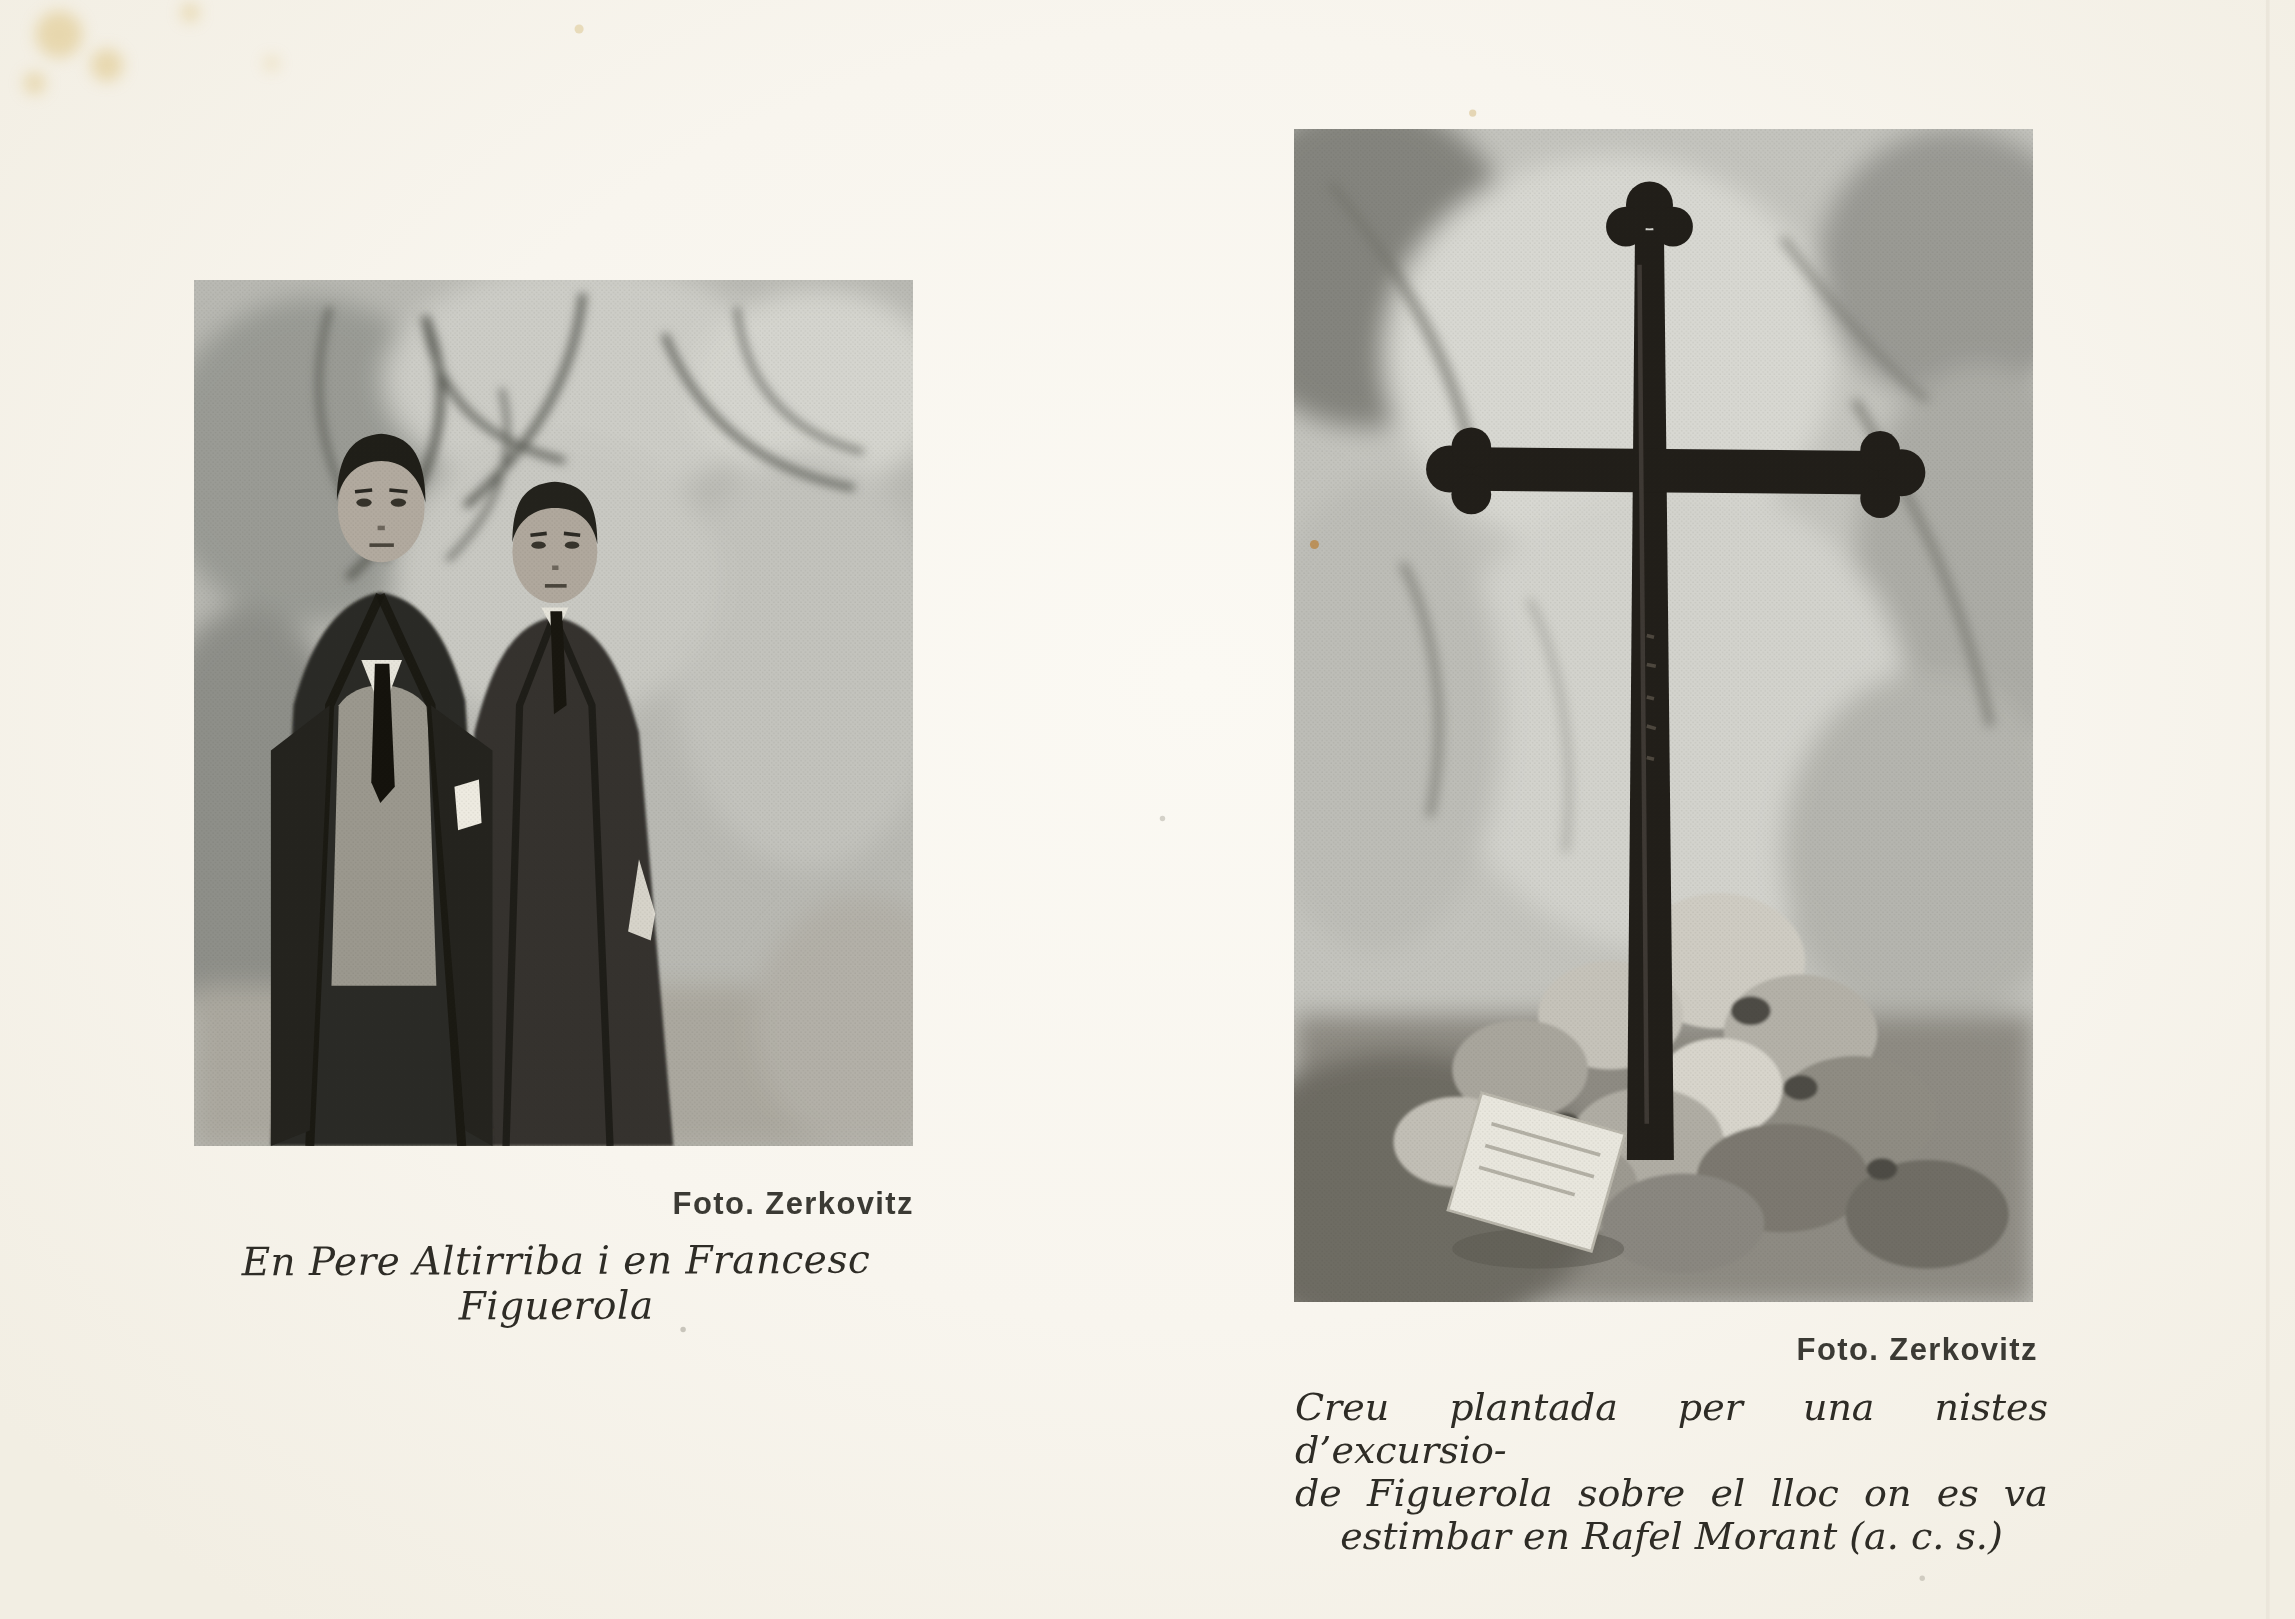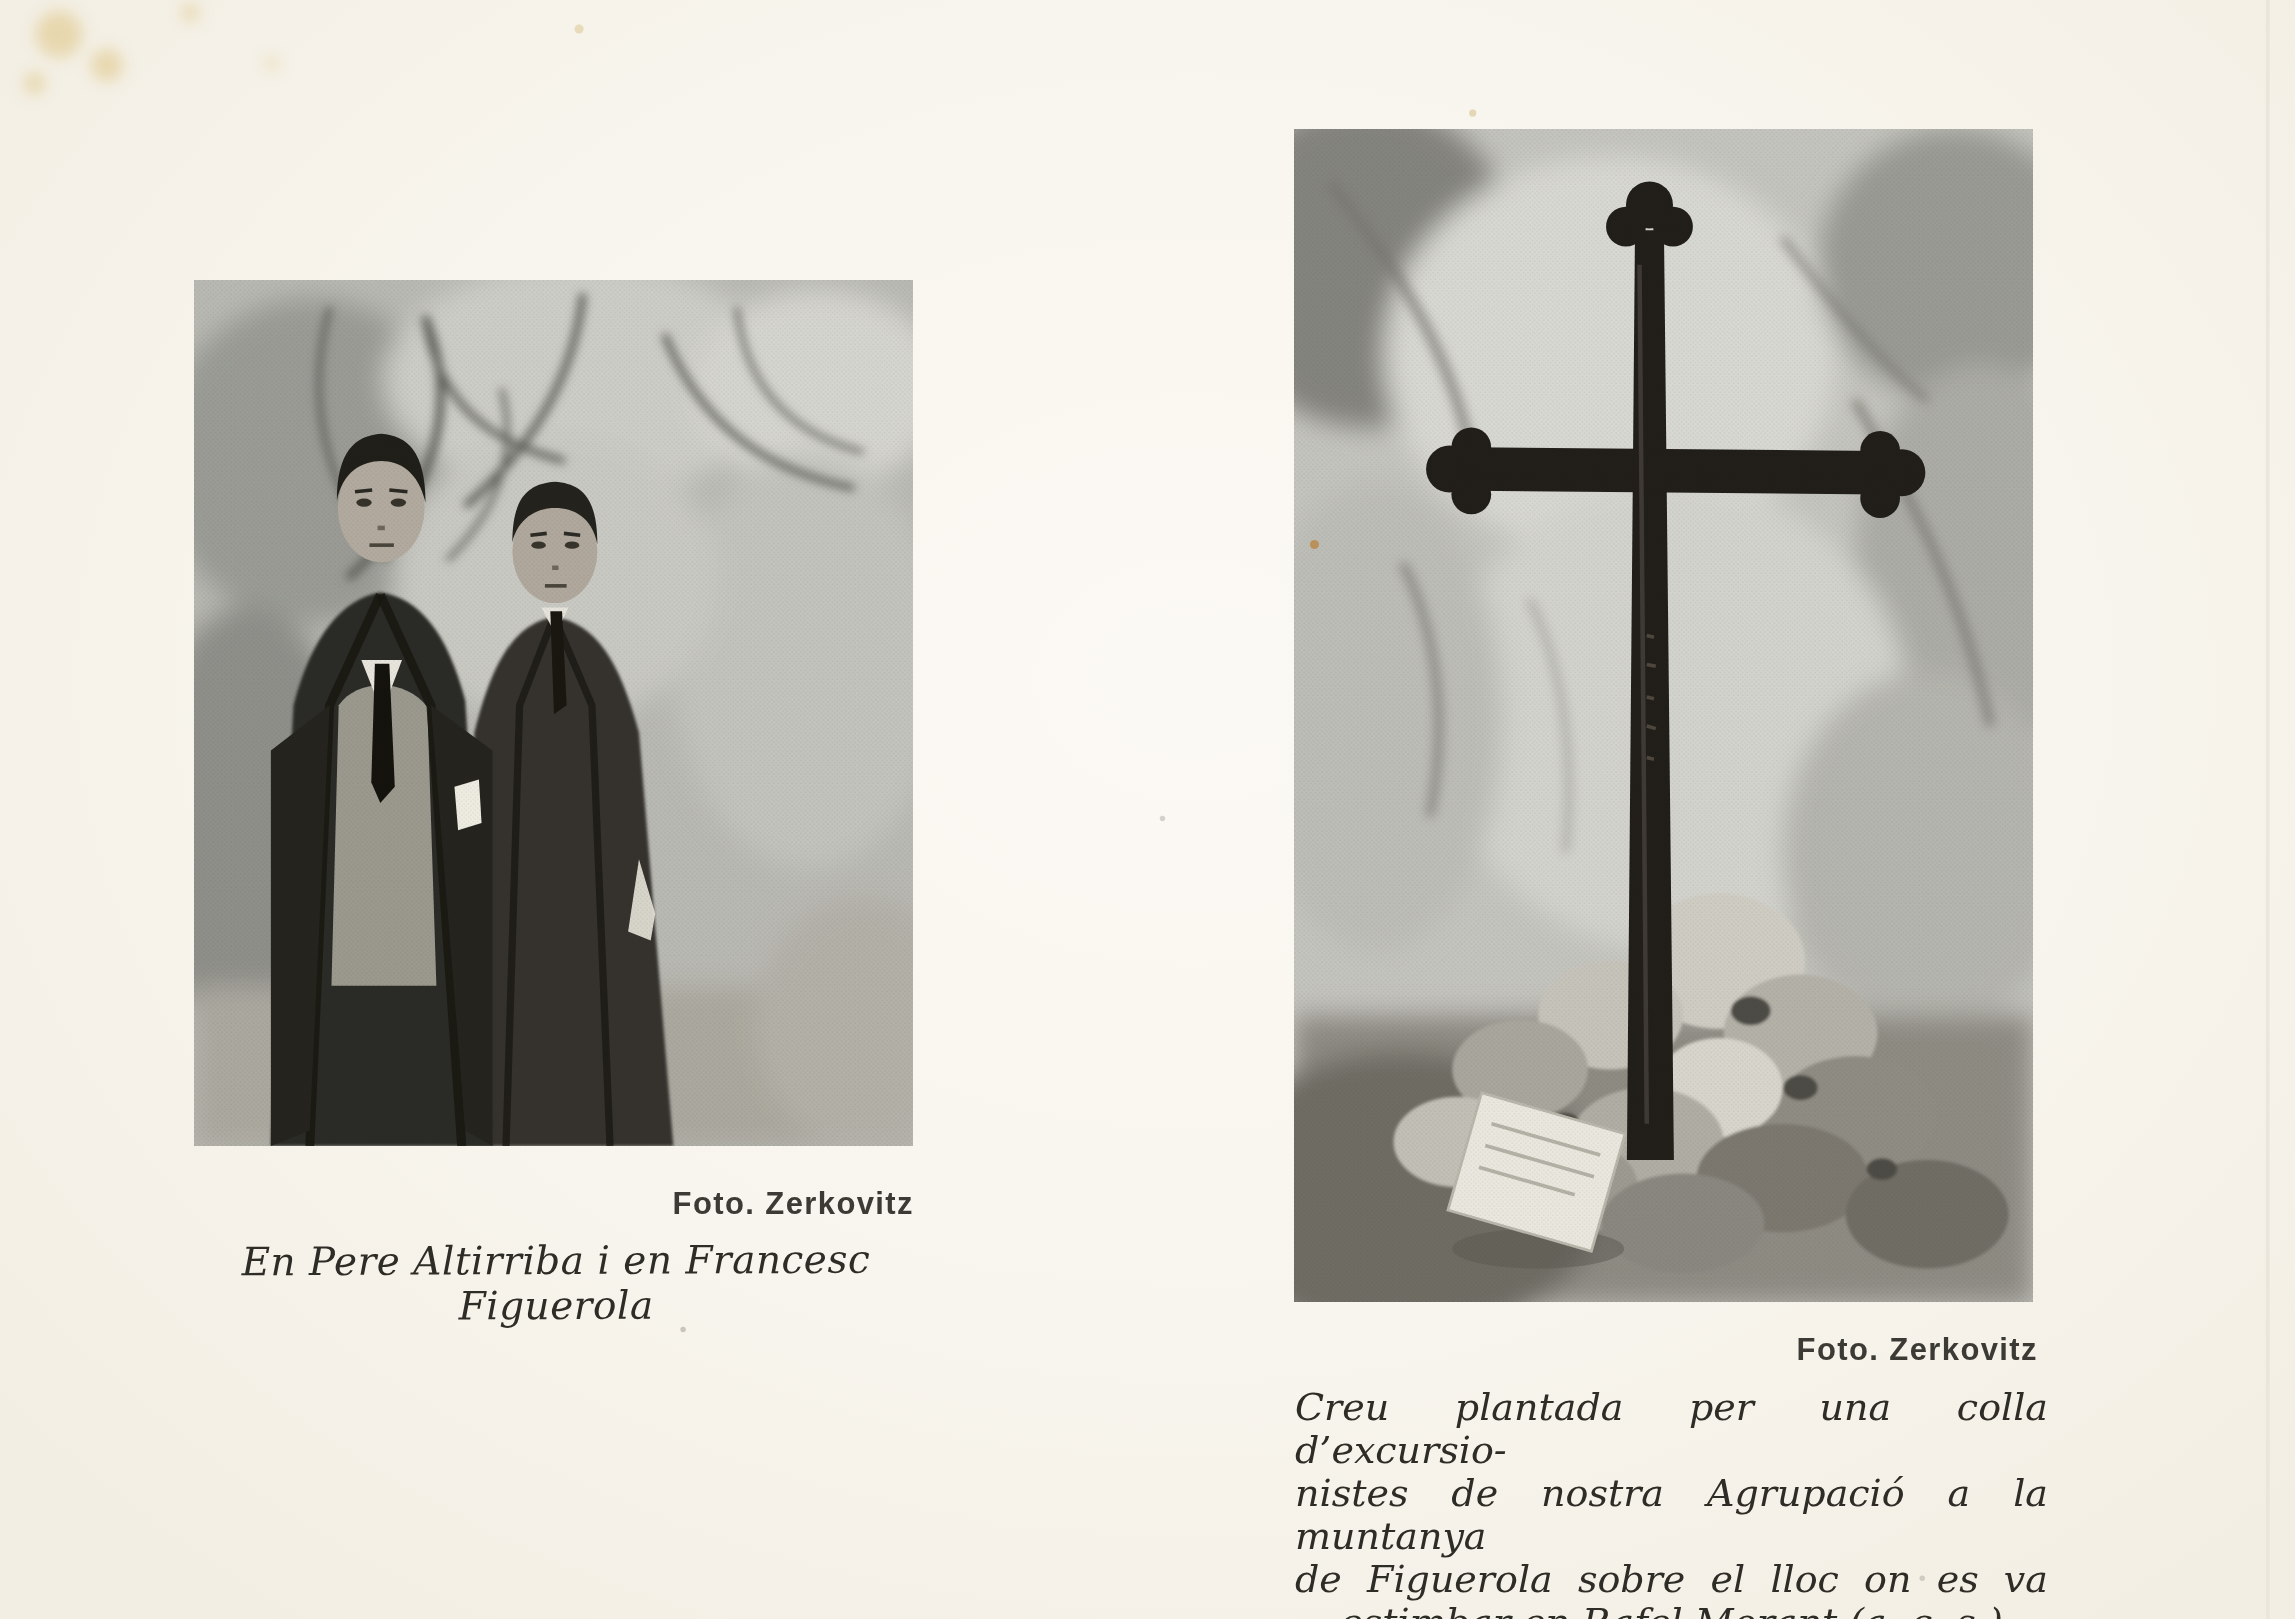--- a/index.html
+++ b/index.html
@@ -227,22 +227,21 @@
       <path d="M 382 150 L 390 1100" stroke="#57504a" stroke-width="5" opacity="0.55" fill="none"></path>
       <path d="M 390 560 l 8 2 m -8 30 l 10 2 m -10 34 l 8 2 m -8 30 l 10 3 m -10 32 l 8 2" stroke="#6b6257" stroke-width="4" opacity="0.6" fill="none"></path>
 
       <rect width="817" height="1297" fill="url(#dotsR)"></rect>
     </svg>
   </div>
 
   <div class="credit credit-right">Foto. Zerkovitz</div>
 
   <div class="caption caption-right">
-    <div class="cap-line">Creu plantada per una colla d’excursio-</div>
-    <div class="cap-line">nistes de nostra Agrupació a la muntanya</div>
+    <div class="cap-line">Creu plantada per una nistes d’excursio-</div>
     <div class="cap-line">de Figuerola sobre el lloc on es va</div>
     <div class="cap-line">estimbar en Rafel Morant (a. c. s.)</div>
   </div>
 
   <svg class="stains" width="2296" height="1619" viewBox="0 0 2538 1790">
     <defs>
       <filter id="sb" x="-60%" y="-60%" width="220%" height="220%">
           <feGaussianBlur stdDeviation="8"></feGaussianBlur>
         </filter>
     </defs>

